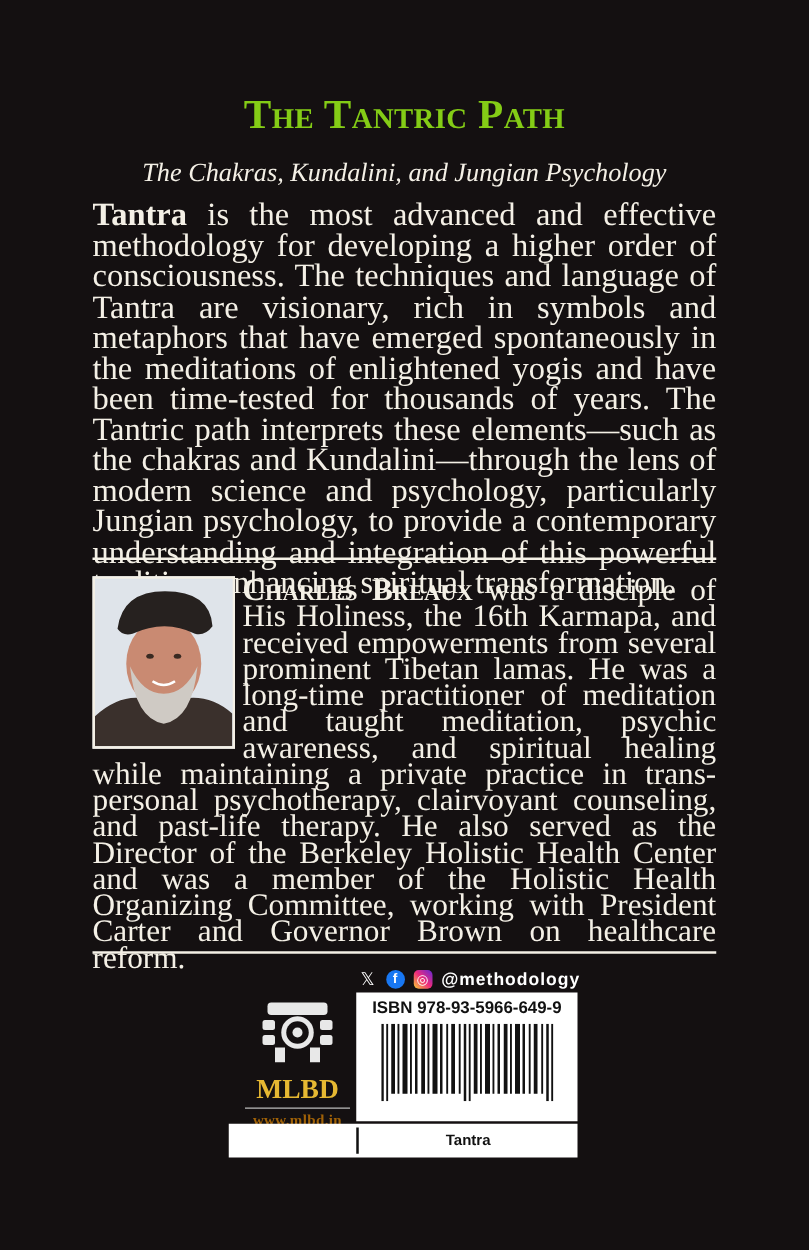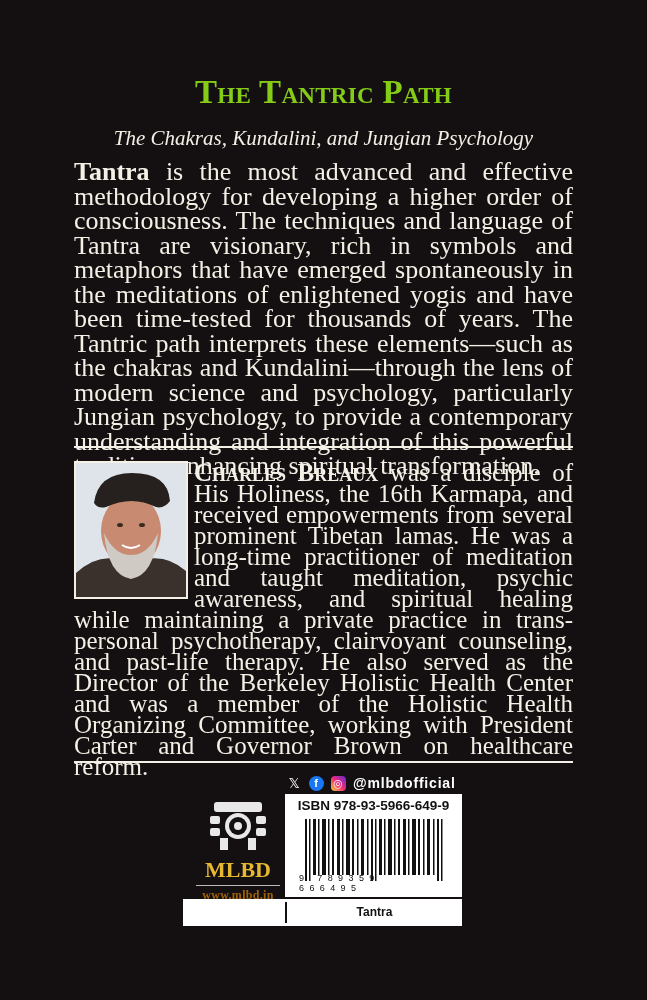--- a/index.html
+++ b/index.html
@@ -100,21 +100,21 @@
   <div class="float"></div>
   <span class="name">Charles Breaux</span><span> was a disciple of His Holiness, the 16th Karmapa, and received empowerments from several prominent Tibetan lamas. He was a long-time practitioner of meditation and taught meditation, psychic awareness, and spiritual healing while maintaining a private practice in trans-personal psychotherapy, clairvoyant counseling, and past-life therapy. He also served as the Director of the Berkeley Holistic Health Center and was a member of the Holistic Health Organizing Committee, working with President Carter and Governor Brown on healthcare reform.</span>
 </div>
 
 <div class="rule" style="top:761px;"></div>
 
 <div class="social">
   <span class="ico x">𝕏</span>
   <span class="ico fb">f</span>
   <span class="ico ig">◎</span>
-  <span>@mlbdofficial</span>
+  <span>@methodology</span>
 </div>
 
 <div class="logo">
   <svg class="mark" viewBox="0 0 60 50">
     <rect x="6" y="2" width="48" height="10" rx="3" fill="#e8e8e8"></rect>
     <rect x="2" y="16" width="10" height="8" rx="2" fill="#e8e8e8"></rect>
     <rect x="48" y="16" width="10" height="8" rx="2" fill="#e8e8e8"></rect>
     <rect x="2" y="28" width="10" height="8" rx="2" fill="#e8e8e8"></rect>
     <rect x="48" y="28" width="10" height="8" rx="2" fill="#e8e8e8"></rect>
     <circle cx="30" cy="26" r="13" fill="#e8e8e8"></circle>
@@ -157,19 +157,18 @@
       <rect x="103" y="0" width="1.5" height="56"></rect>
         <rect x="107" y="0" width="4" height="56"></rect>
       <rect x="113" y="0" width="2" height="56"></rect>
         <rect x="118" y="0" width="1.5" height="56"></rect>
       <rect x="122" y="0" width="3" height="56"></rect>
         <rect x="128" y="0" width="1.5" height="56"></rect>
       <rect x="132" y="0" width="2" height="62"></rect>
         <rect x="136" y="0" width="1.5" height="62"></rect>
     </g>
   </svg>
-  <div class="digits">9 789359 666495</div>
 </div>
 
 <div class="strip">
   <div class="divider"></div>
   <div class="label">Tantra</div>
 </div>
 
 </body></html>

